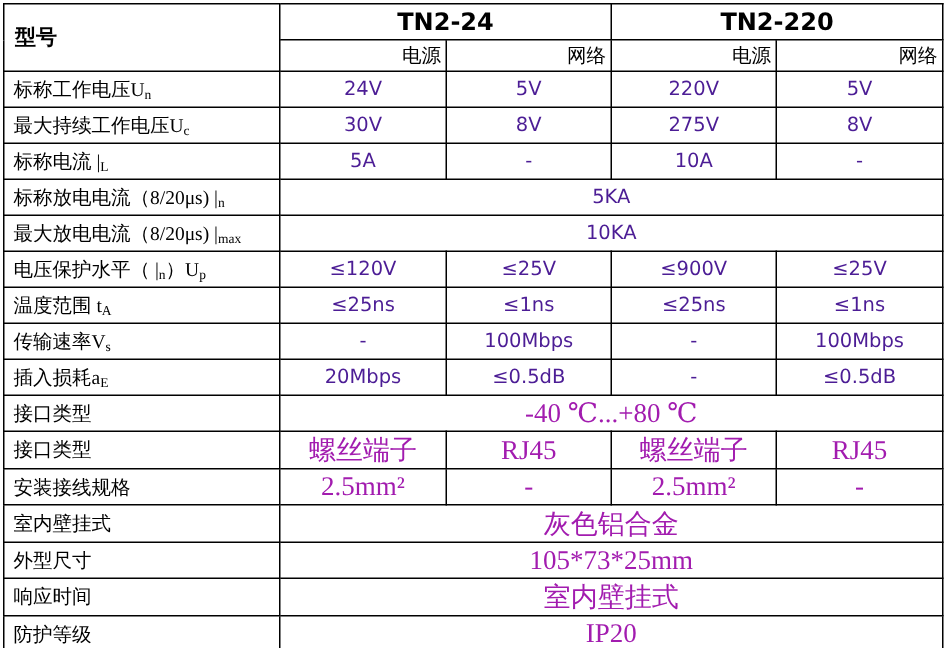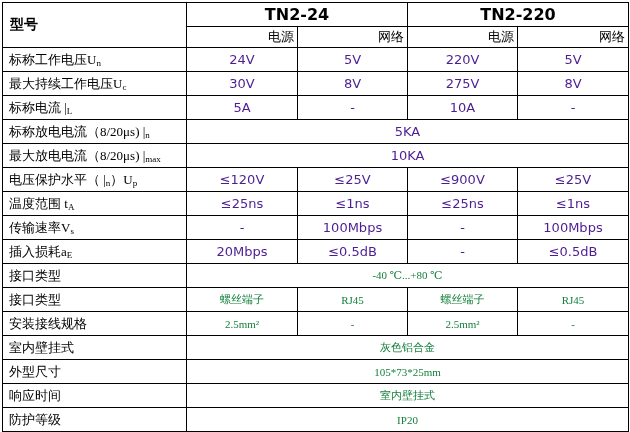--- a/index.html
+++ b/index.html
@@ -68,22 +68,22 @@
     vertical-align: -2px;
   }
   td.val { text-align: center; }
   td.sansv {
     font-family: "DejaVu Sans", "Liberation Sans", sans-serif;
     font-size: 13px;
     color: #4c1d95;
   }
   td.serifv {
     font-family: "Liberation Serif", "DejaVu Serif", serif;
-    font-size: 11px;
-    color: #15803d;
+    font-size: 18px;
+    color: #a21caf;
   }
 </style>
 </head>
 <body>
 
 <div class="wrap">
   <table class="spec">
     <colgroup>
       <col style="width:184px">
       <col style="width:111px">

